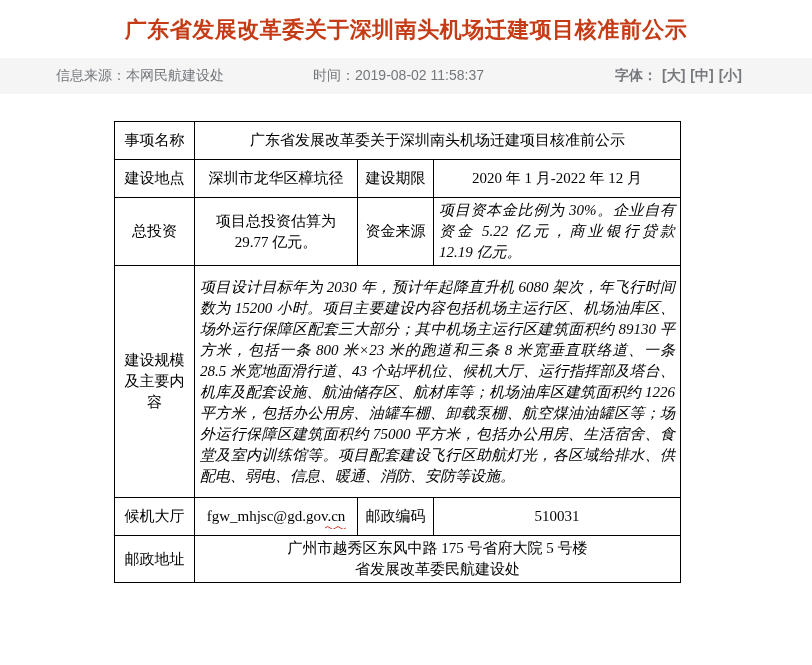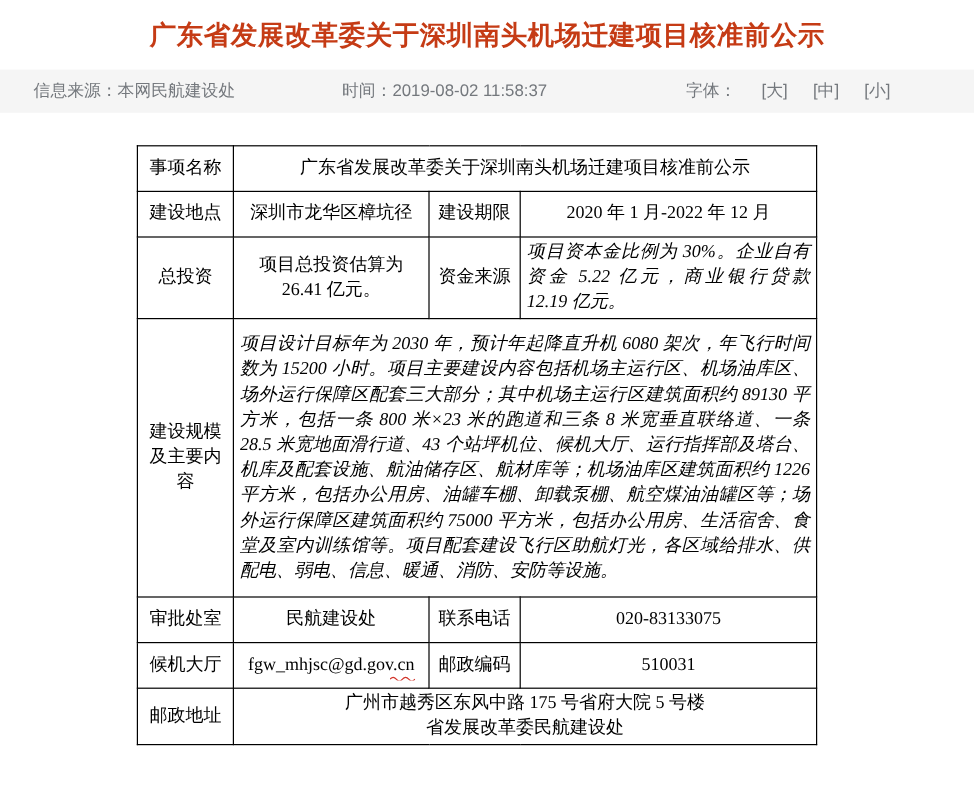--- a/index.html
+++ b/index.html
@@ -19,25 +19,25 @@
   }
   .meta-bar {
     margin-top: 13px;
     height: 36px;
     background: #f5f5f5;
     display: flex;
     align-items: center;
     font-size: 14px;
     color: #74787d;
   }
-  .meta-source { margin-left: 28px; }
+  .meta-source { margin-left: 56px; }
   .meta-time { margin-left: 89px; }
   .meta-font {
     margin-left: auto; margin-right: 70px;
-    display: flex; align-items: flex-end; gap: 21px;
+    display: flex; align-items: flex-end; gap: 5px; font-weight: bold;
   }
   .font-option { cursor: pointer; color: #74787d; }
   .info-table-wrap { margin: 27px 0 0 114px; }
   table.info-table {
     border-collapse: collapse;
     table-layout: fixed;
     width: 566px;
     font-family: "Liberation Serif", serif;
     font-size: 15px;
     color: #000;
@@ -92,33 +92,27 @@
         <td colspan="3">广东省发展改革委关于深圳南头机场迁建项目核准前公示</td>
       </tr>
       <tr class="h38">
         <td>建设地点</td>
         <td>深圳市龙华区樟坑径</td>
         <td>建设期限</td>
         <td>2020 年 1 月-2022 年 12 月</td>
       </tr>
       <tr class="h66">
         <td>总投资</td>
-        <td>项目总投资估算为 26.41 亿元。</td>
+        <td>项目总投资估算为 29.77 亿元。</td>
         <td>资金来源</td>
         <td class="long-text">项目资本金比例为 30%。企业自有资金 5.22 亿元，商业银行贷款 12.19 亿元。</td>
       </tr>
       <tr class="h232">
         <td>建设规模及主要内容</td>
         <td colspan="3" class="long-text">项目设计目标年为 2030 年，预计年起降直升机 6080 架次，年飞行时间数为 15200 小时。项目主要建设内容包括机场主运行区、机场油库区、场外运行保障区配套三大部分；其中机场主运行区建筑面积约 89130 平方米，包括一条 800 米×23 米的跑道和三条 8 米宽垂直联络道、一条 28.5 米宽地面滑行道、43 个站坪机位、候机大厅、运行指挥部及塔台、机库及配套设施、航油储存区、航材库等；机场油库区建筑面积约 1226 平方米，包括办公用房、油罐车棚、卸载泵棚、航空煤油油罐区等；场外运行保障区建筑面积约 75000 平方米，包括办公用房、生活宿舍、食堂及室内训练馆等。项目配套建设飞行区助航灯光，各区域给排水、供配电、弱电、信息、暖通、消防、安防等设施。</td>
-      </tr>
-      <tr class="h38">
-        <td>审批处室</td>
-        <td>民航建设处</td>
-        <td>联系电话</td>
-        <td>020-83133075</td>
       </tr>
       <tr class="h38">
         <td>候机大厅</td>
         <td>
           <span class="email-wrap">
             <span>fgw_mhjsc@gd.gov.cn</span>
             <svg class="squiggle" width="21" height="4" viewBox="0 0 21 4">
               <path d="M0 3 Q 2.6 0, 5.2 3 T 10.4 3 T 15.6 3 T 20.8 3" stroke="#d2342a" stroke-width="1" fill="none"></path>
             </svg>
           </span>

